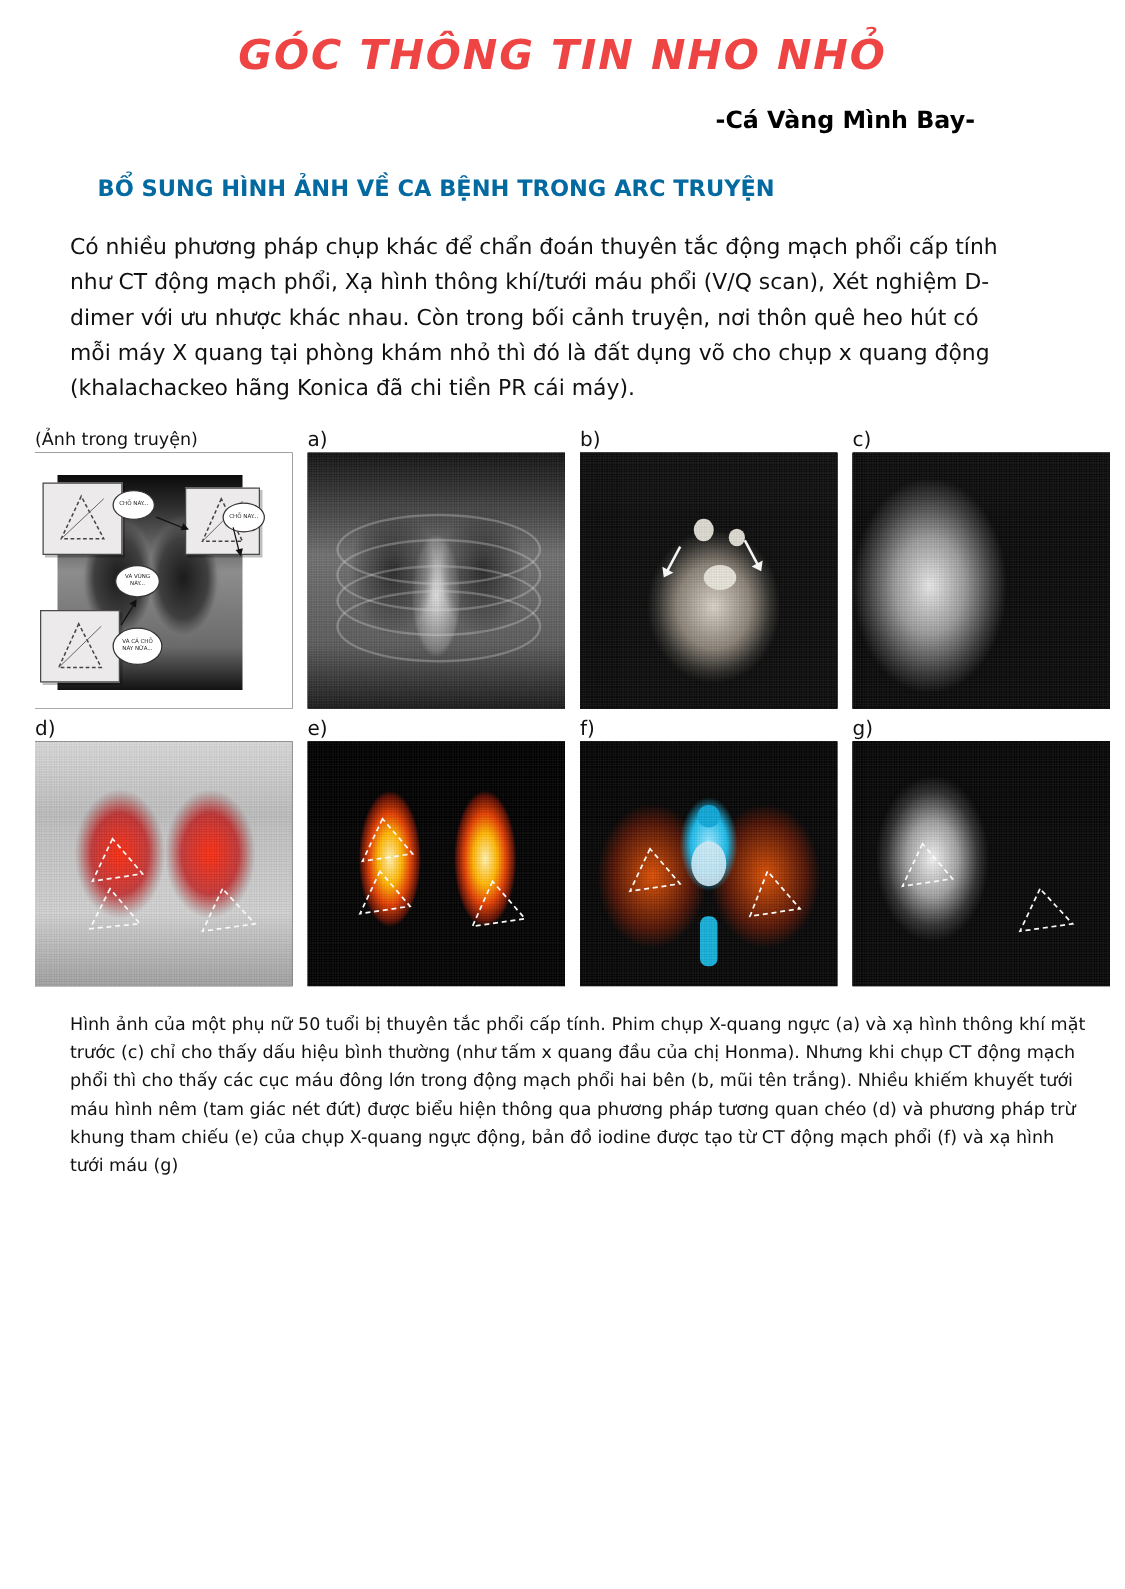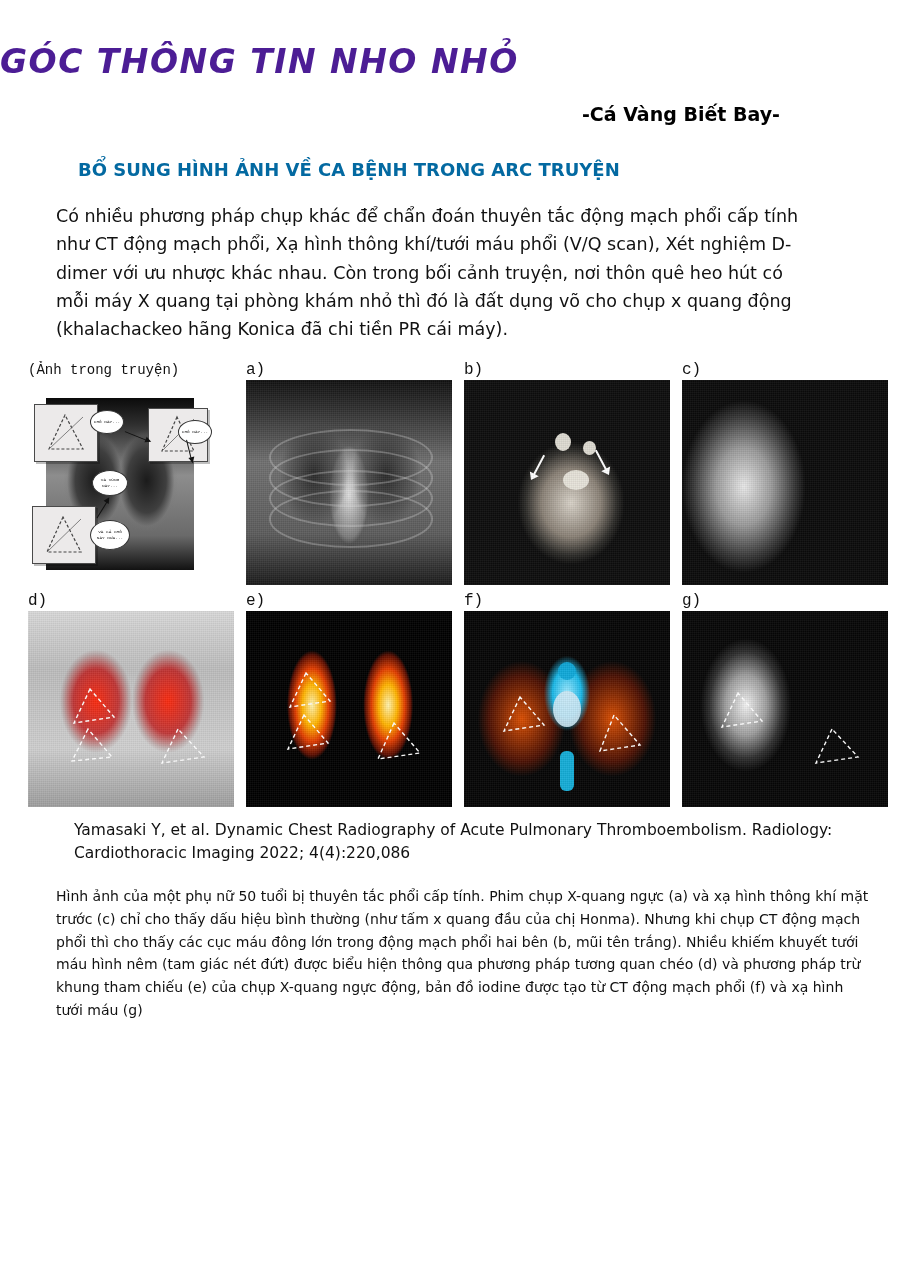--- a/index.html
+++ b/index.html
@@ -18,27 +18,27 @@
   .page {
     position: relative;
     width: 900px;
     height: 1271px;
     box-sizing: border-box;
     padding: 0;
   }
 
   
   .title {
-    text-align: left;
+    text-align: center;
     font-size: 33px;
     font-weight: bold;
     font-style: italic;
     letter-spacing: 1.5px;
-    margin: 42px 0 0 0;
-    color: #4c1d95;
+    margin: 24px 0 0 0;
+    color: #ef4444;
   }
   .subtitle {
     text-align: right;
     font-size: 19px;
     font-weight: bold;
     margin: 22px 120px 0 0;
     color: #000;
   }
   .section-head {
     font-size: 18px;
@@ -61,21 +61,20 @@
   
   .figures {
     position: relative;
     margin: 16px 0 0 0;
     padding: 0 28px 0 28px;
   }
   .fig-row {
     display: flex;
     gap: 12px;
     align-items: flex-end;
-    font-family: Liberation Mono, monospace;
   }
   .fig-row.row2 {
     margin-top: 6px;
   }
   .fig-cell {
     position: relative;
     width: 206px;
   }
   .fig-label {
     font-size: 16px;
@@ -248,21 +247,21 @@
     margin: 20px 26px 0 56px;
     color: #111;
   }
 </style>
 </head>
 <body>
 
 <div class="page">
 
   <div class="title">GÓC THÔNG TIN NHO NHỎ</div>
-  <div class="subtitle">-Cá Vàng Biết Bay-</div>
+  <div class="subtitle">-Cá Vàng Mình Bay-</div>
   <div class="section-head">BỔ SUNG HÌNH ẢNH VỀ CA BỆNH TRONG ARC TRUYỆN</div>
 
   <div class="para">Có nhiều phương pháp chụp khác để chẩn đoán thuyên tắc động mạch phổi cấp tính như CT động mạch phổi, Xạ hình thông khí/tưới máu phổi (V/Q scan), Xét nghiệm D-dimer với ưu nhược khác nhau. Còn trong bối cảnh truyện, nơi thôn quê heo hút có mỗi máy X quang tại phòng khám nhỏ thì đó là đất dụng võ cho chụp x quang động (khalachackeo hãng Konica đã chi tiền PR cái máy).</div>
 
   <div class="figures">
 
     <div class="fig-row row1">
 
       <div class="fig-cell">
         <div class="fig-label small">(Ảnh trong truyện)</div>
@@ -388,17 +387,16 @@
           <svg style="position:absolute; inset:0;" width="206" height="196" viewBox="0 0 206 196">
             <polygon points="56,82 40,116 80,110" fill="none" stroke="#fff" stroke-width="1.4" stroke-dasharray="4 3"></polygon>
             <polygon points="150,118 134,152 176,146" fill="none" stroke="#fff" stroke-width="1.4" stroke-dasharray="4 3"></polygon>
           </svg>
           <div class="grain"></div>
         </div>
       </div>
     </div>
   </div>
 
-  <div class="citation">Yamasaki Y, et al. Dynamic Chest Radiography of Acute Pulmonary Thromboembolism. Radiology: Cardiothoracic Imaging 2022; 4(4):220,086</div>
 
   <div class="para-bottom">Hình ảnh của một phụ nữ 50 tuổi bị thuyên tắc phổi cấp tính. Phim chụp X-quang ngực (a) và xạ hình thông khí mặt trước (c) chỉ cho thấy dấu hiệu bình thường (như tấm x quang đầu của chị Honma). Nhưng khi chụp CT động mạch phổi thì cho thấy các cục máu đông lớn trong động mạch phổi hai bên (b, mũi tên trắng). Nhiều khiếm khuyết tưới máu hình nêm (tam giác nét đứt) được biểu hiện thông qua phương pháp tương quan chéo (d) và phương pháp trừ khung tham chiếu (e) của chụp X-quang ngực động, bản đồ iodine được tạo từ CT động mạch phổi (f) và xạ hình tưới máu (g)</div>
 
 </div>
 
 </body></html>

